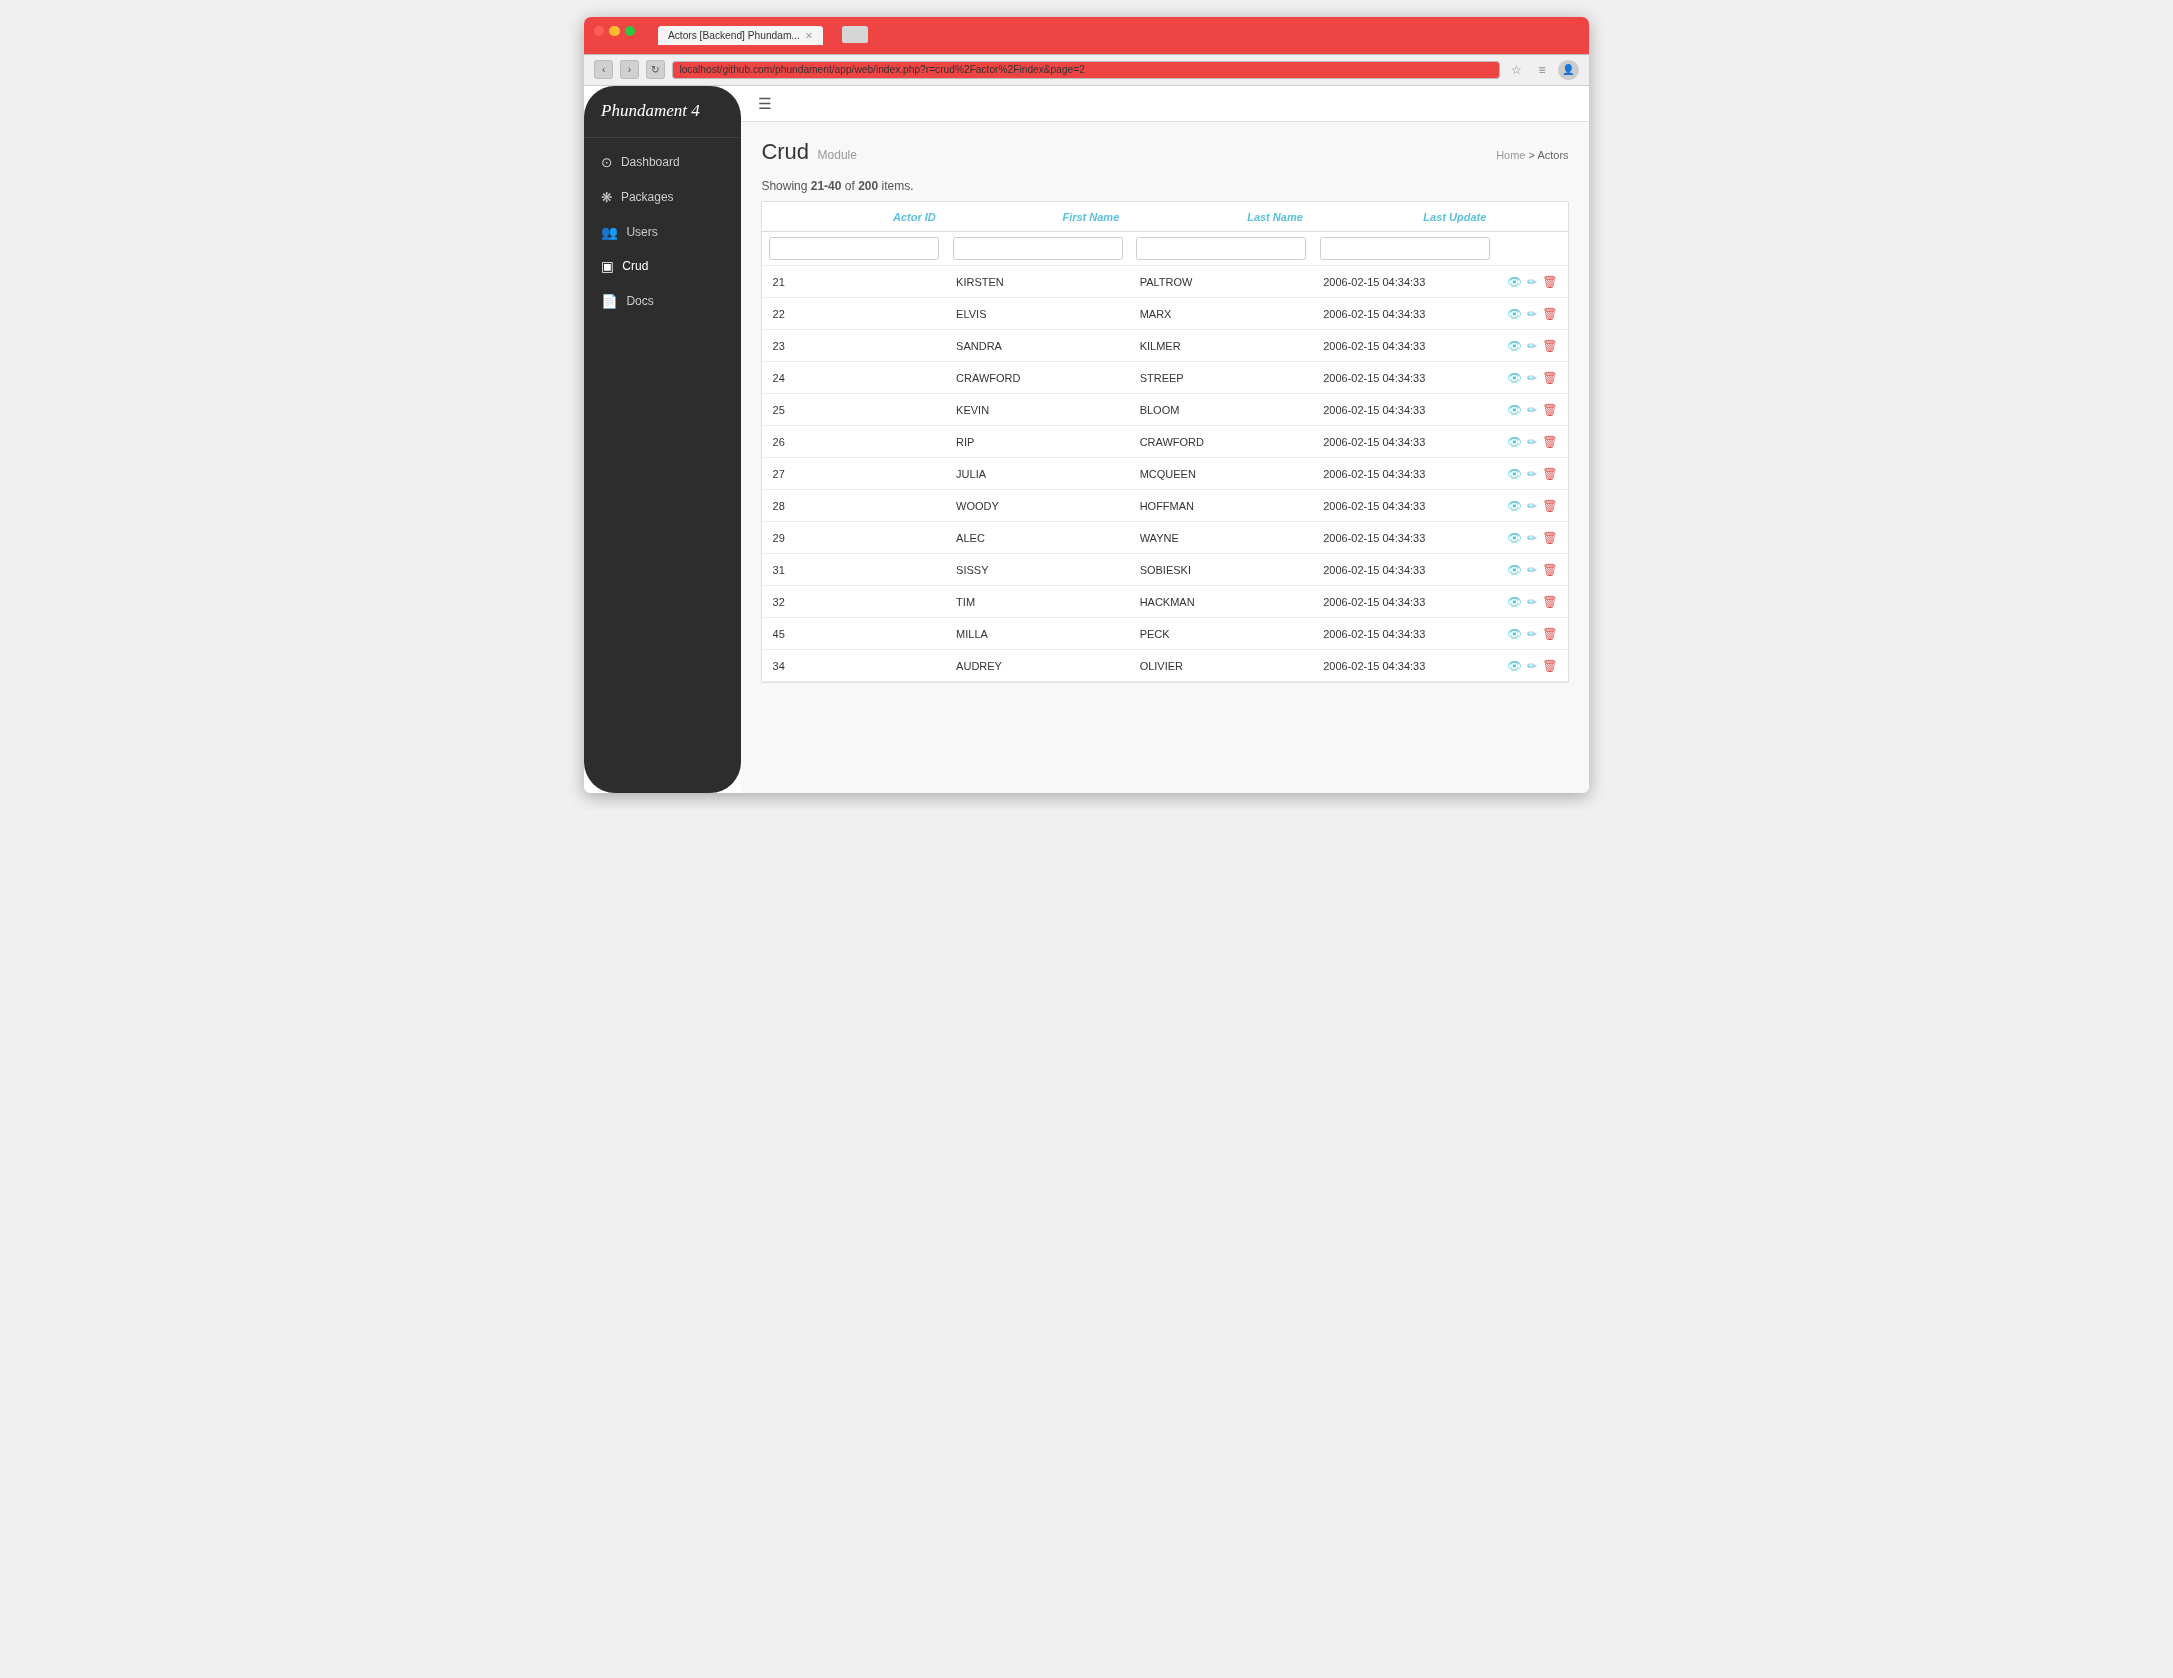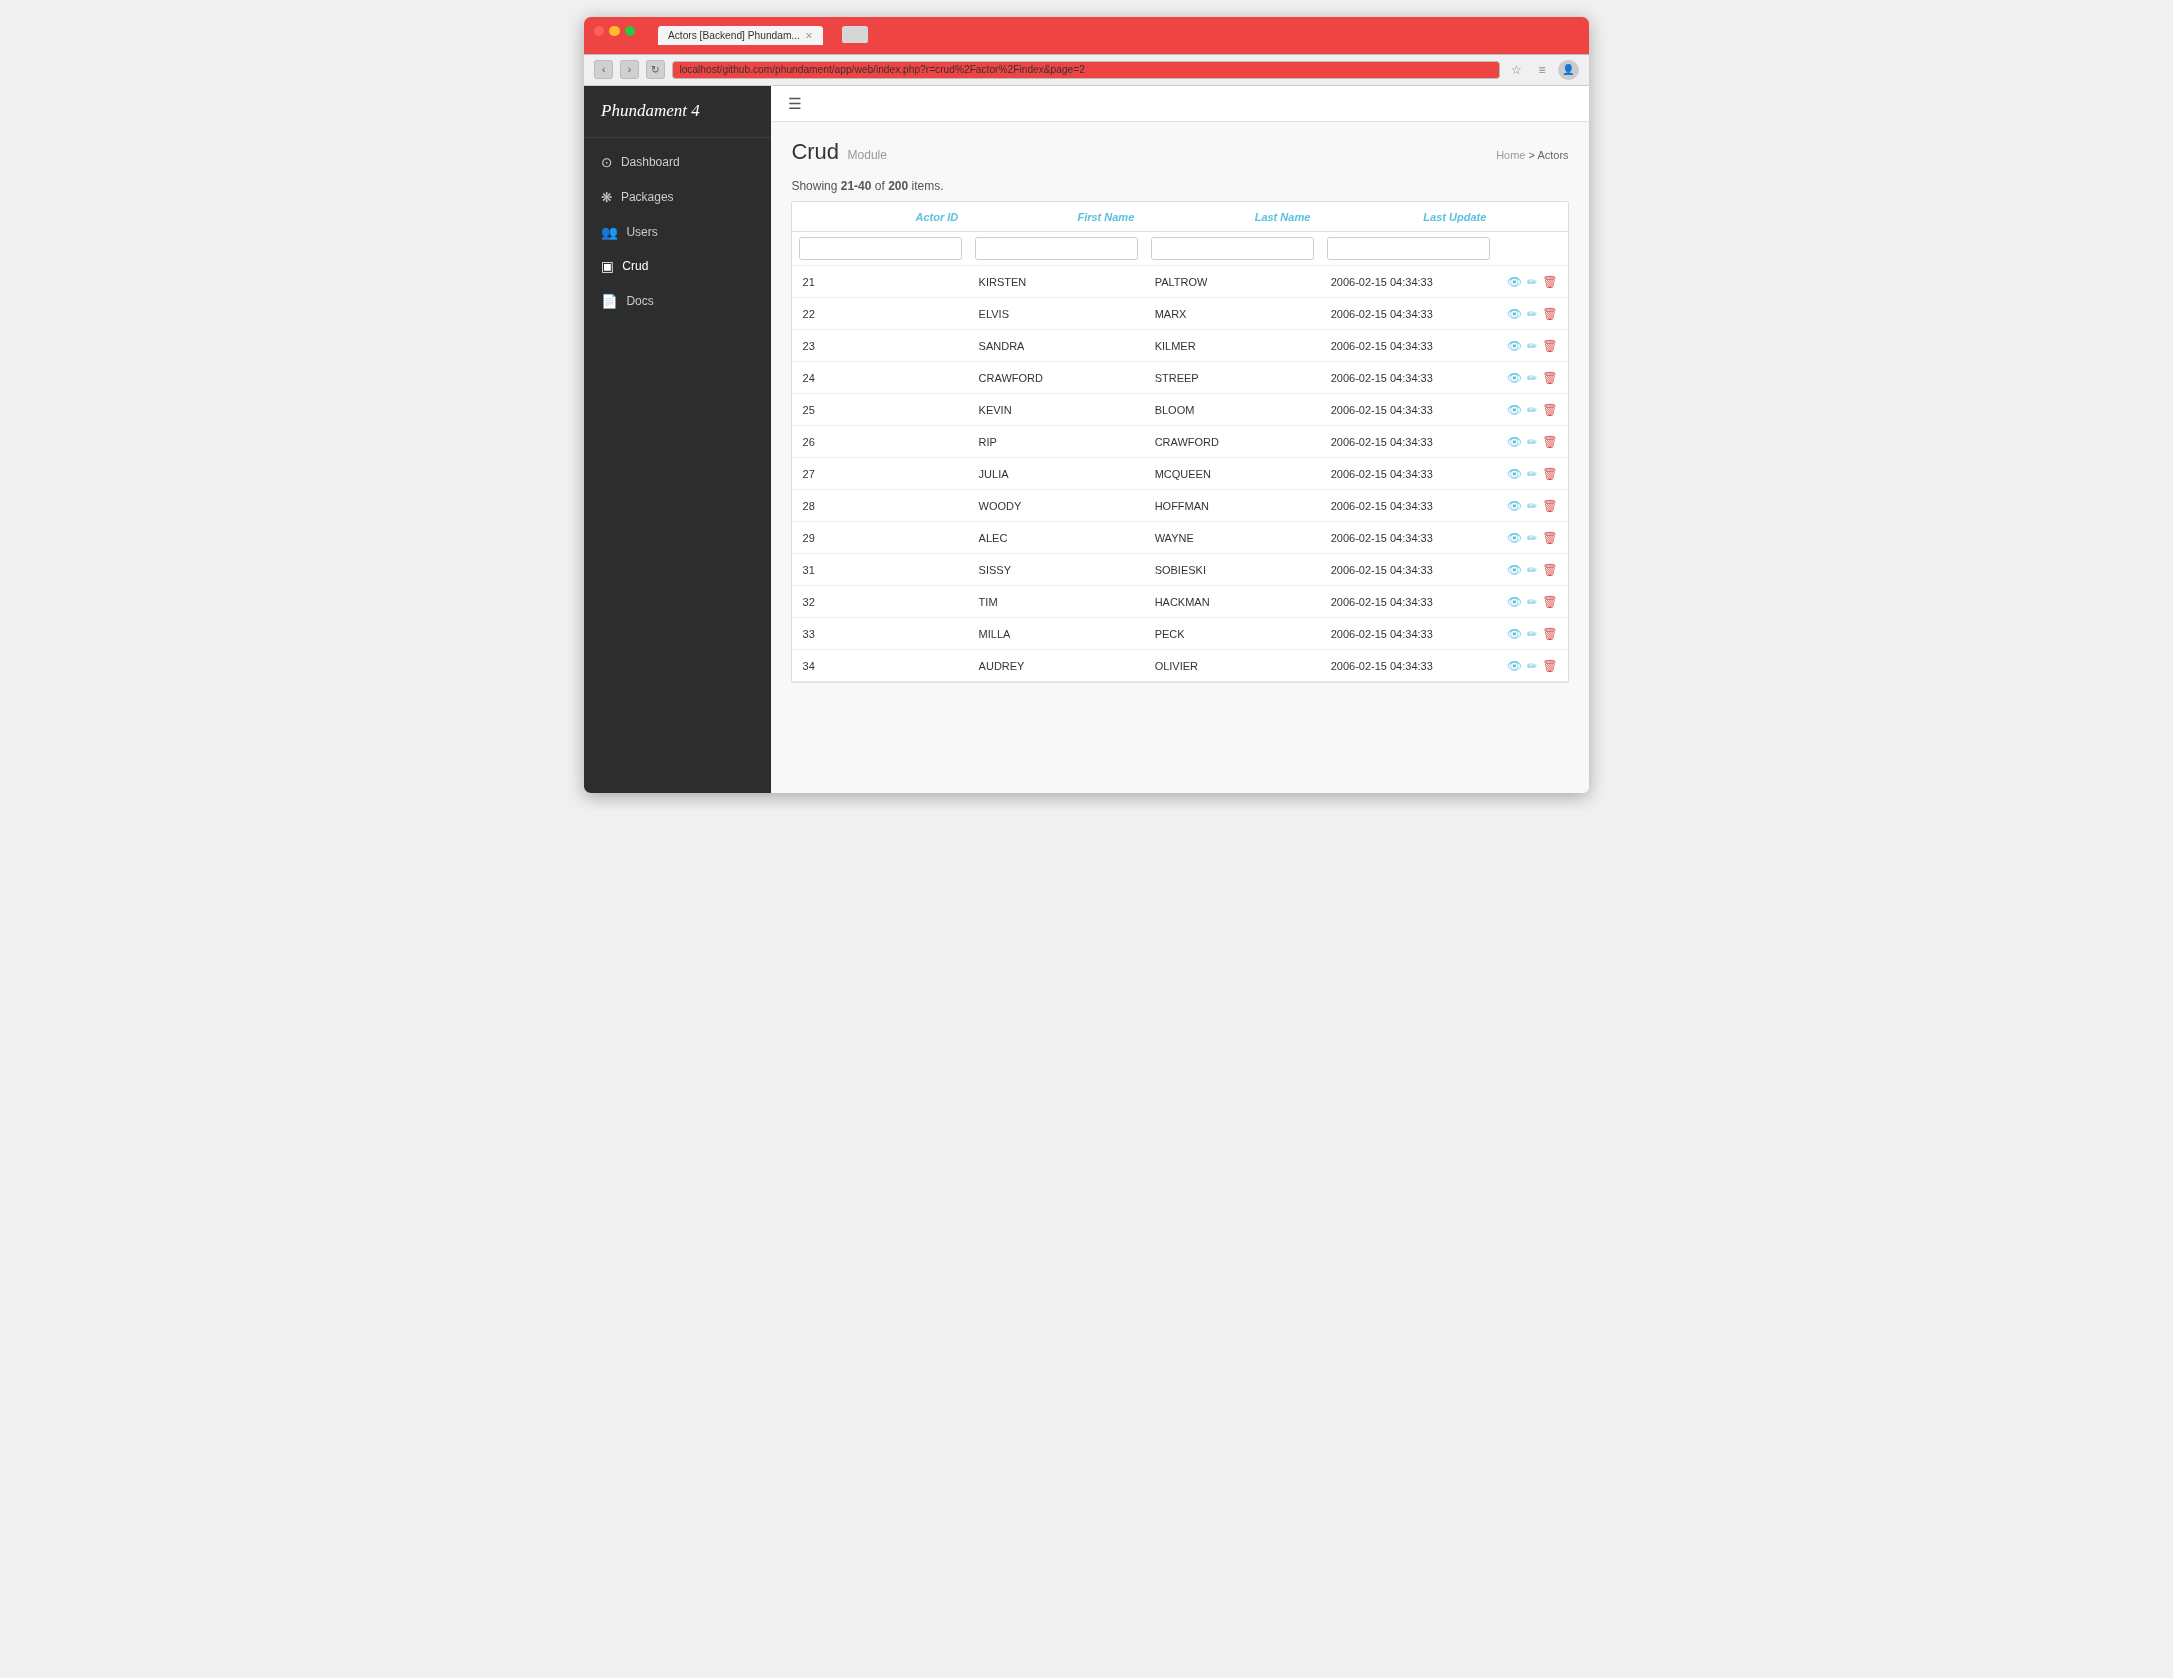--- a/index.html
+++ b/index.html
@@ -17,21 +17,21 @@
     .browser-tab-close { color: #999; font-size: 9.4px; cursor: pointer; }
     .browser-toolbar { background: #f0f0f0; padding: 5.1px 10.2px; display: flex; align-items: center; gap: 6.8px; border-bottom: 0.9px solid #ccc; }
     .nav-btn { background: #d0d0d0; border: 0.9px solid #bbb; border-radius: 2.6px; width: 19px; height: 19px; display: flex; align-items: center; justify-content: center; cursor: pointer; font-size: 10.2px; color: #555; }
     .address-bar { flex: 1; background: #ef4444; border: 0.9px solid #bbb; border-radius: 3.4px; padding: 2.6px 6.8px; font-size: 10.2px; color: #333; }
     .toolbar-icon { width: 19px; height: 19px; display: flex; align-items: center; justify-content: center; cursor: pointer; color: #888; font-size: 12px; }
 
     
     .app { display: flex; height: 707px; background: white; }
 
     
-    .sidebar { width: 187px; background: #2d2d2d; color: white; flex-shrink: 0; }
+    .sidebar { width: 157px; background: #2d2d2d; color: white; flex-shrink: 0; border-radius: 31px; }
     .sidebar-brand { padding: 15.3px 17px; font-size: 17px; font-family: Georgia, serif; font-style: italic; color: white; border-bottom: 0.9px solid #3d3d3d; }
     .sidebar-nav { padding-top: 6.8px; }
     .sidebar-item { display: flex; align-items: center; gap: 8.5px; padding: 9.4px 17px; color: #ccc; cursor: pointer; font-size: 12px; }
     .sidebar-item.active { color: white; }
     .sidebar-icon { font-size: 13.6px; }
 
     
     .main { flex: 1; overflow: auto; background: #f8f8f8; }
     .topbar { background: white; border-bottom: 0.9px solid #e0e0e0; padding: 8.5px 17px; display: flex; align-items: center; }
     .hamburger { font-size: 15.3px; color: #555; cursor: pointer; }
@@ -305,21 +305,21 @@
       <td>2006-02-15 04:34:33</td>
       <td>
         <div class="action-icons">
           <span class="action-icon icon-view" title="View">👁</span>
           <span class="action-icon icon-edit" title="Edit">✏</span>
           <span class="action-icon icon-delete" title="Delete">🗑</span>
         </div>
       </td>
     </tr>
                 <tr>
-      <td>33</td>
+      <td>45</td>
       <td>MILLA</td>
       <td>PECK</td>
       <td>2006-02-15 04:34:33</td>
       <td>
         <div class="action-icons">
           <span class="action-icon icon-view" title="View">👁</span>
           <span class="action-icon icon-edit" title="Edit">✏</span>
           <span class="action-icon icon-delete" title="Delete">🗑</span>
         </div>
       </td>

